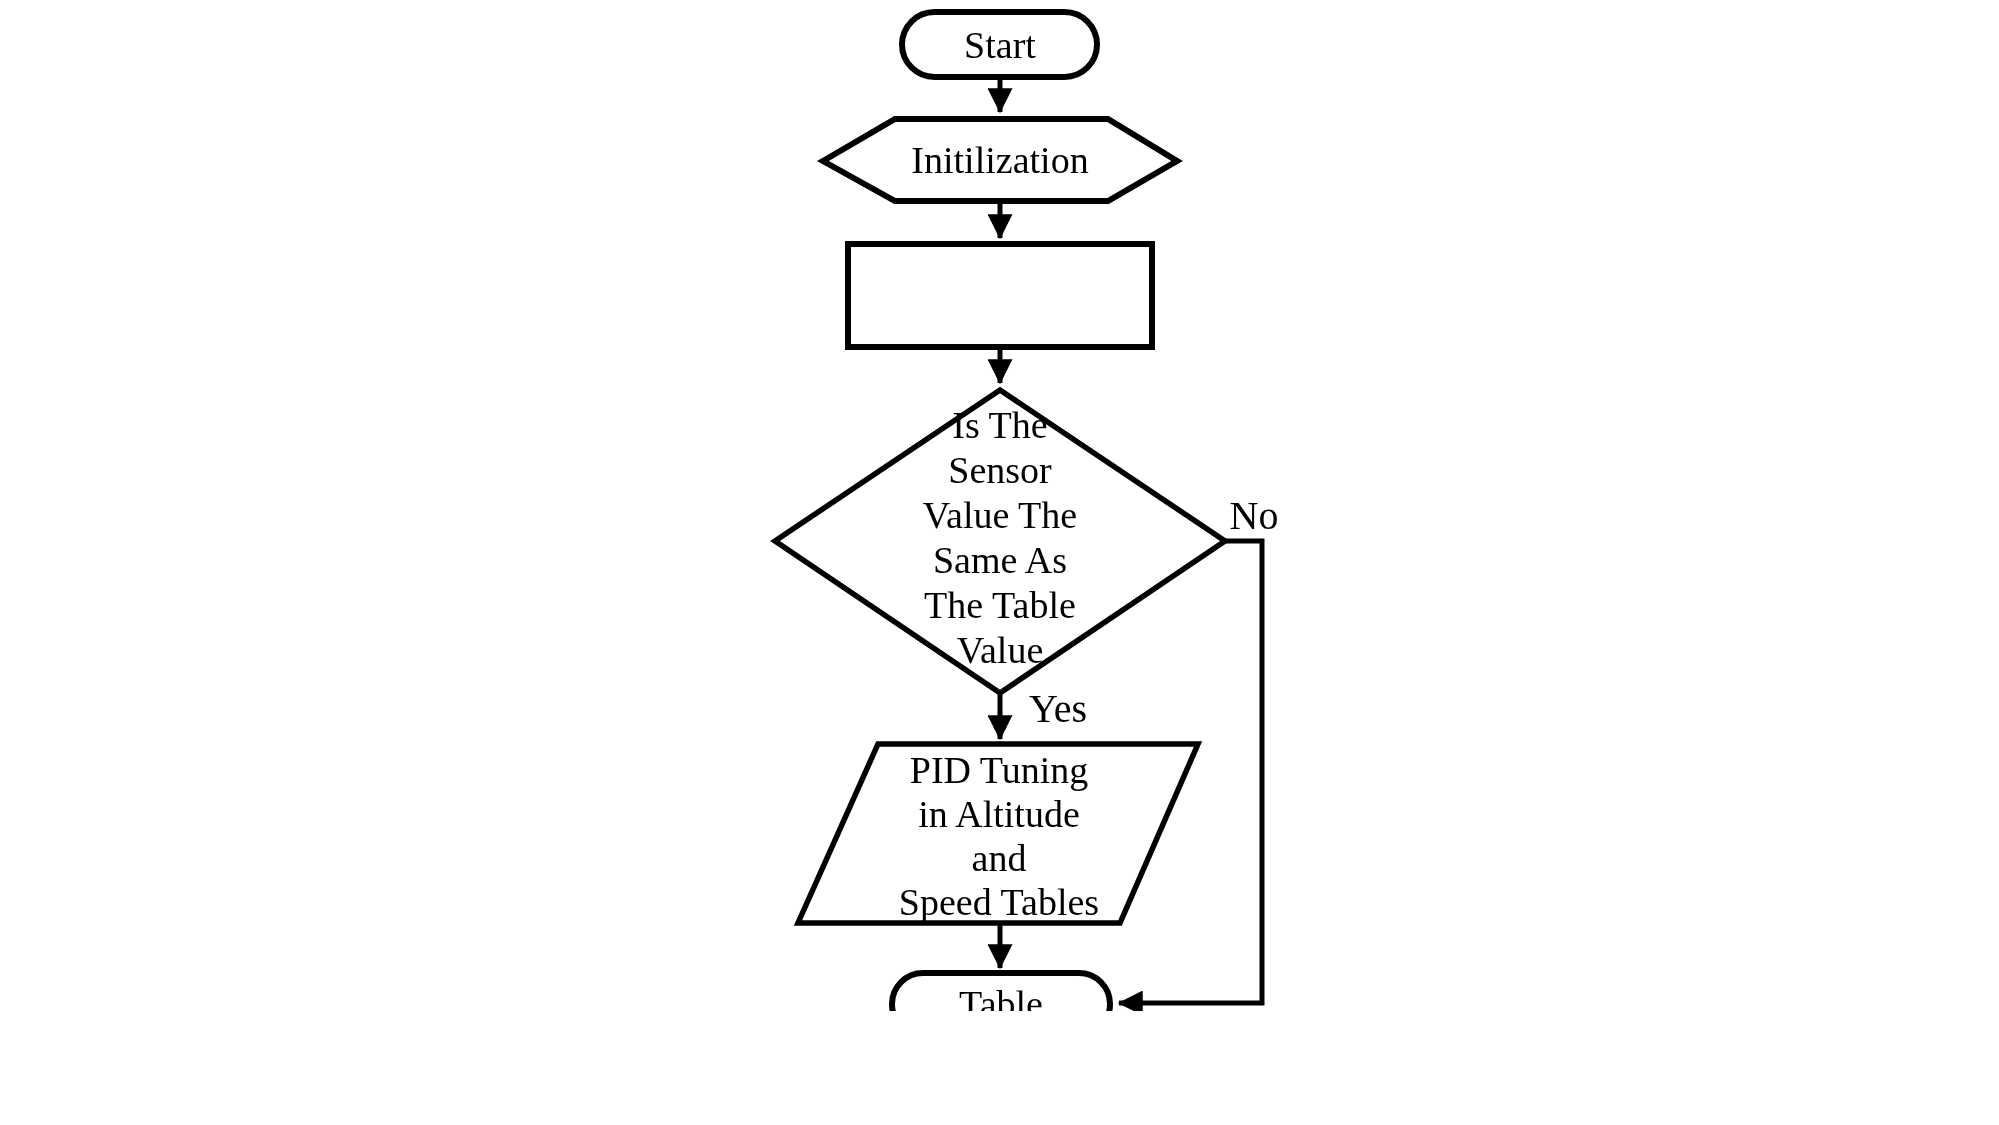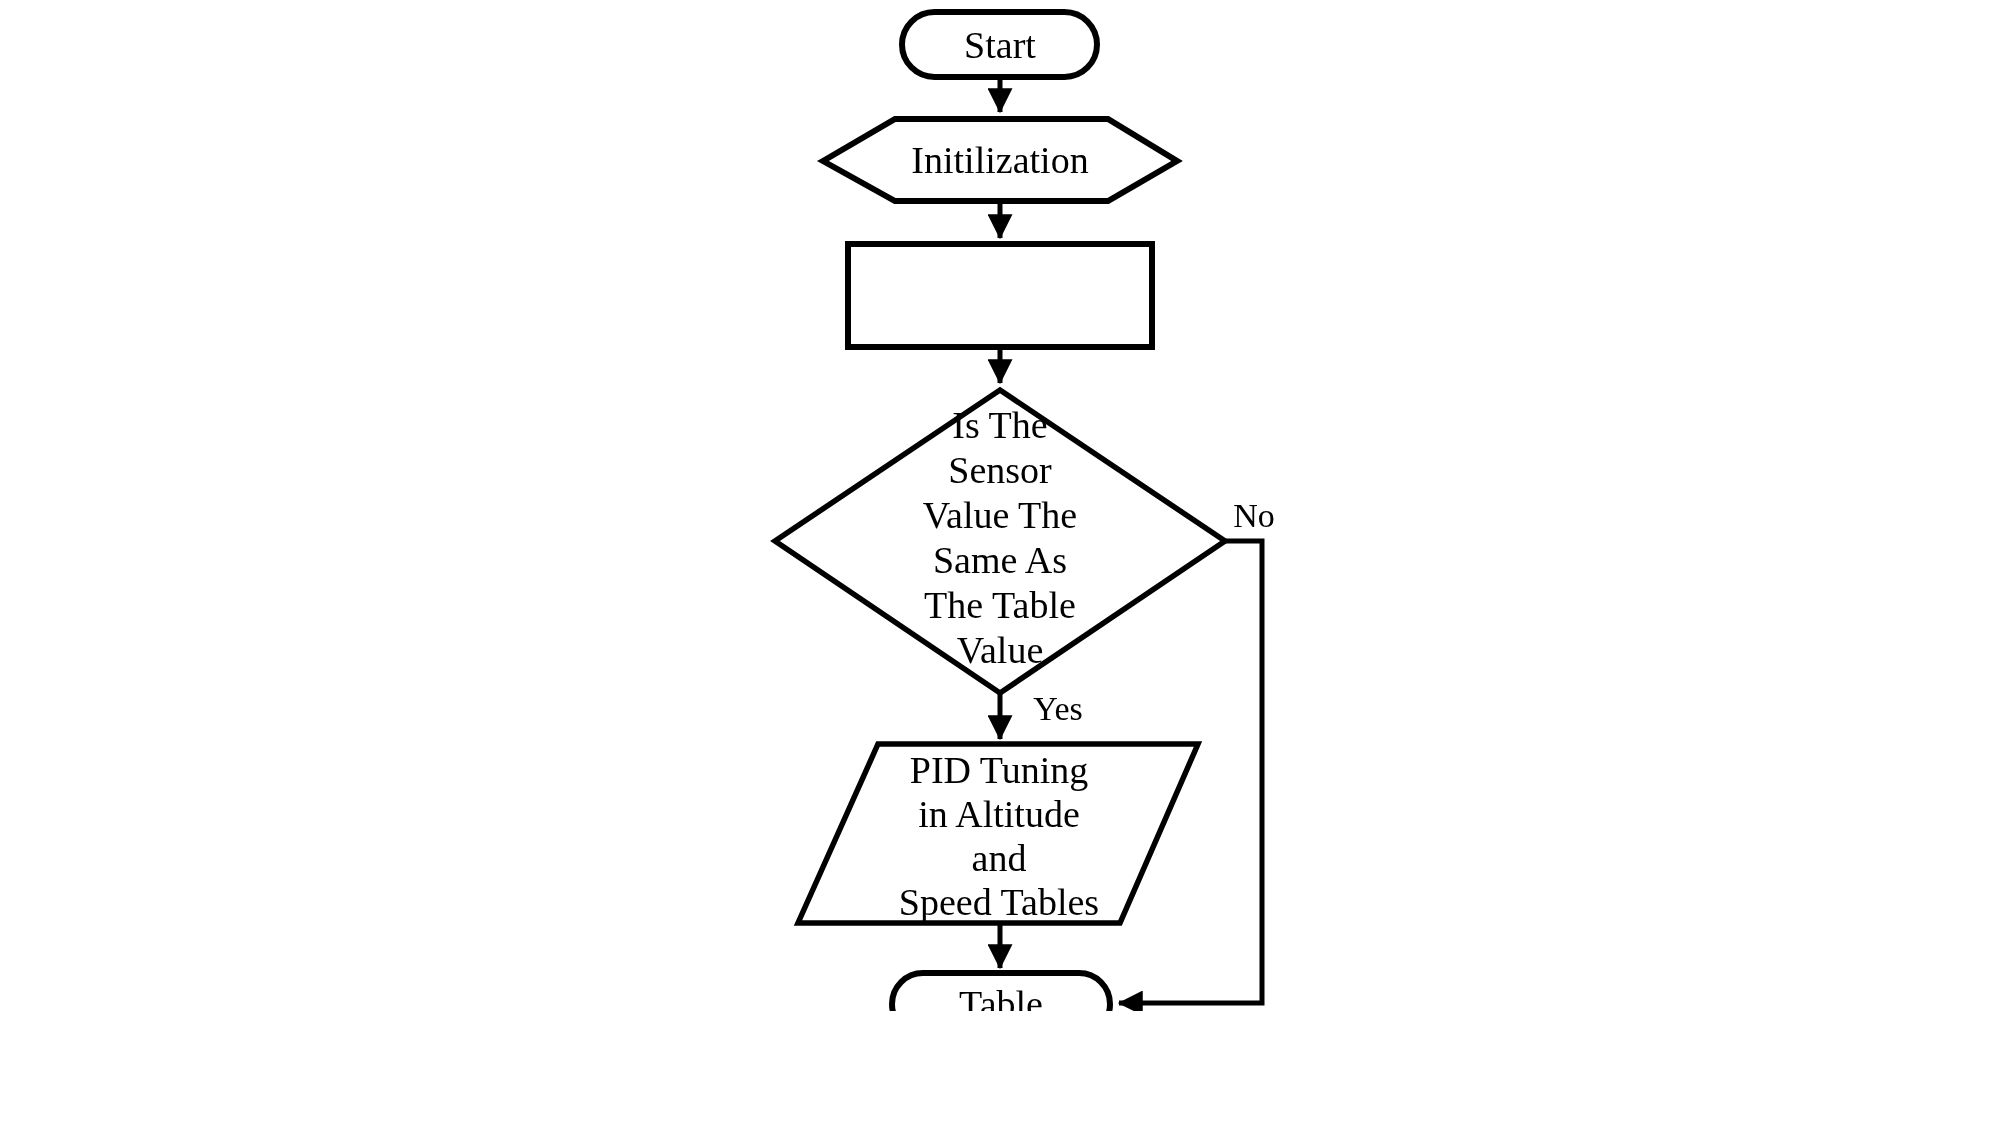--- a/index.html
+++ b/index.html
@@ -20,21 +20,21 @@
     white-space: pre-line;
     font-size: 38px;
     line-height: 45px;
     color: #000000;
     pointer-events: none;
   }
   .edge-label {
     position: absolute;
     transform: translate(-50%, -50%);
     text-align: center;
-    font-size: 34px;
+    font-size: 40px;
     line-height: 36px;
     color: #000000;
     pointer-events: none;
   }
   .label-pid { line-height: 44px; }
   .bottom-rule {
     position: absolute;
     left: 0;
     width: 1999px;
     top: 1121px;

